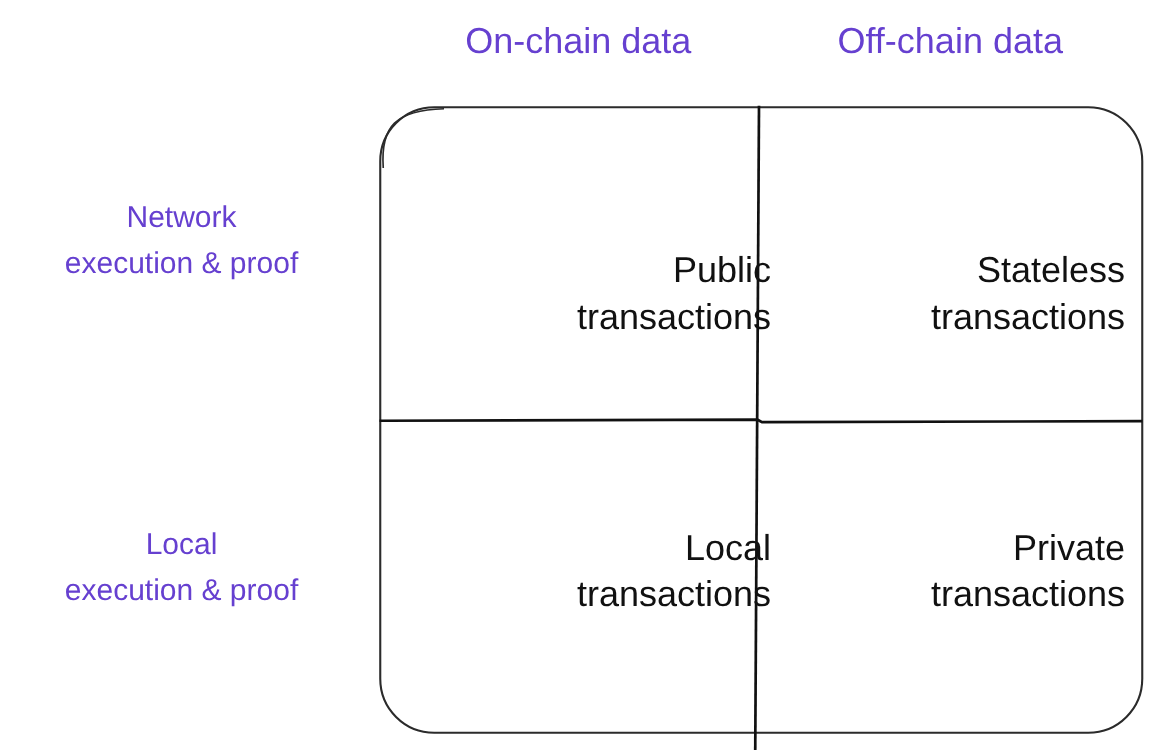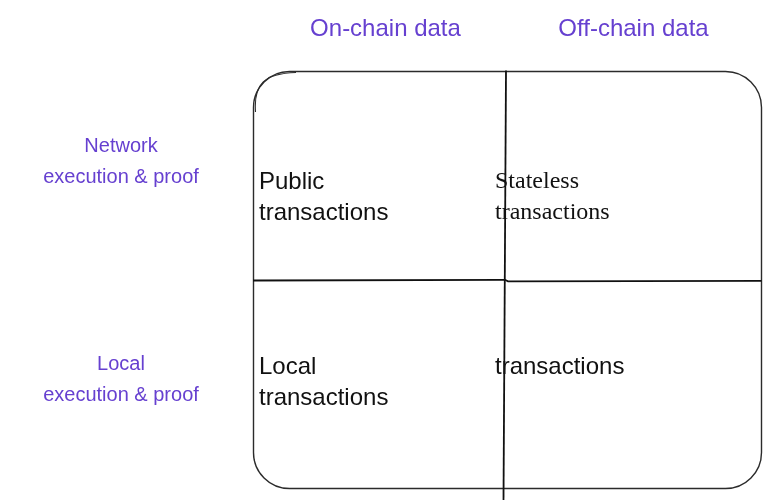--- a/index.html
+++ b/index.html
@@ -37,28 +37,28 @@
     text-align: center;
     font-size: 20px;
     line-height: 31px;
     color: var(--header_text, #6640d0);
     white-space: nowrap;
   }
   .row-header.r0 { left: 0px; width: 242px; top: 130px; }
   .row-header.r1 { left: 0px; width: 242px; top: 348px; }
   .cell-label {
     position: absolute;
-    text-align: left;
+    text-align: right;
     font-size: 24px;
     line-height: 31px;
     color: var(--cell_text, #111111);
     white-space: nowrap;
   }
   .cell-label.q0 { left: 259px; width: 255px; top: 165px; }
-  .cell-label.q1 { left: 495px; width: 255px; top: 165px; font-family: Liberation Serif, serif; }
+  .cell-label.q1 { left: 495px; width: 255px; top: 165px; }
   .cell-label.q2 { left: 259px; width: 255px; top: 350px; }
   .cell-label.q3 { left: 495px; width: 255px; top: 350px; }
 </style>
 </head>
 <body>
 
 <div class="canvas">
 
   <svg class="lines" viewBox="0 0 776 503" aria-hidden="true">
 
@@ -89,16 +89,17 @@
   </div>
   <div class="cell-label q1">
     <div>Stateless</div>
     <div>transactions</div>
   </div>
   <div class="cell-label q2">
     <div>Local</div>
     <div>transactions</div>
   </div>
   <div class="cell-label q3">
+    <div>Private</div>
     <div>transactions</div>
   </div>
 
 </div>
 
 </body></html>

